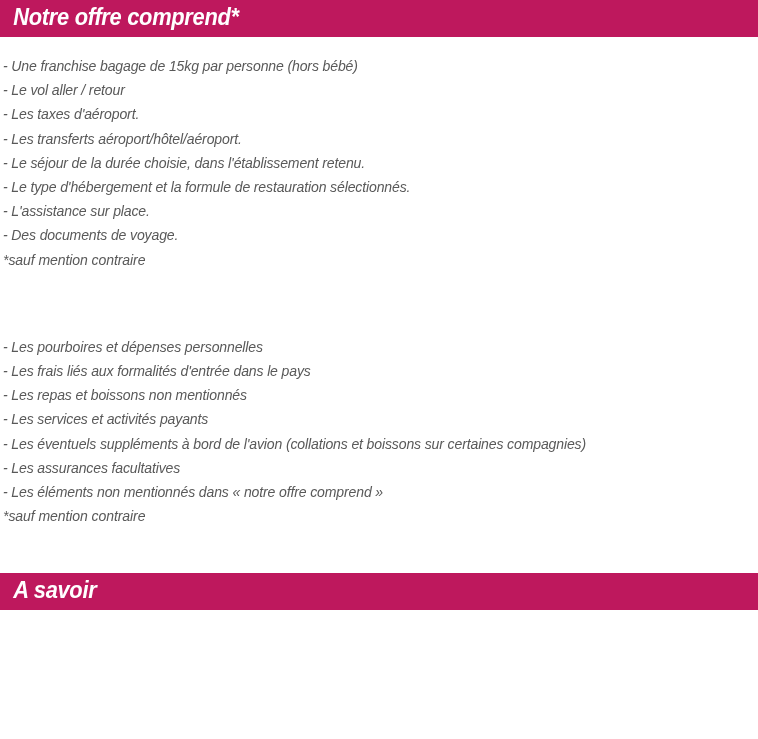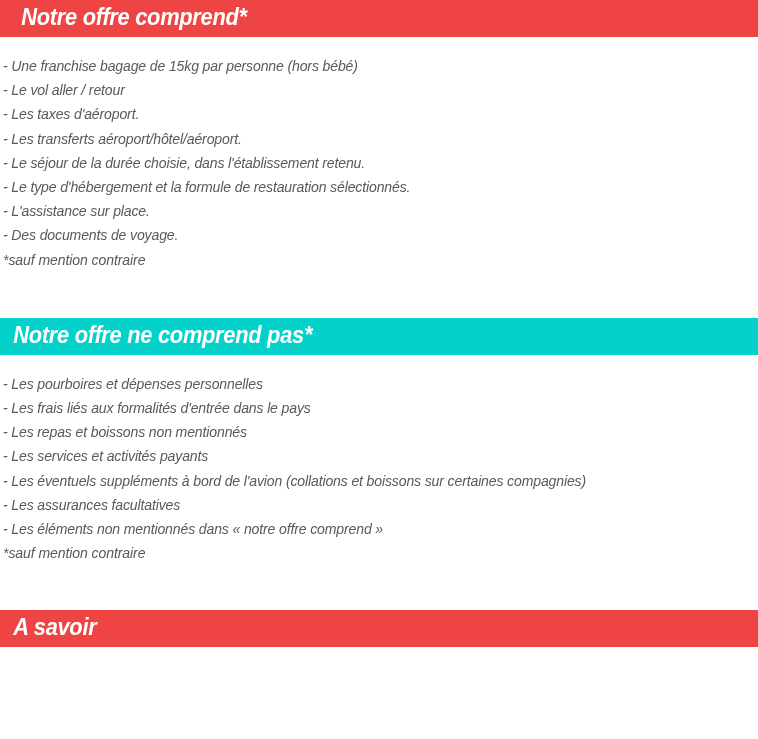--- a/index.html
+++ b/index.html
@@ -69,53 +69,50 @@
   }
   .spacer-2 { height: 46px; }
   .spacer-3 { height: 45px; }
   .gap-top-body { height: 17px; }
 </style>
 </head>
 <body style="background: rgb(255, 255, 255);">
 
 <div class="page">
 
-  <div class="section-bar" style="background:#ef4444;padding-left:8px;">
+  <div class="section-bar" style="background:#be185d;">
     <h2 style="color: rgb(255, 255, 255);">Notre offre comprend*</h2>
   </div>
   <div class="gap-top-body"></div>
   <div class="section-body">
     <div class="line" style="color: rgb(89, 89, 89);">- Une franchise bagage de 15kg par personne (hors bébé)</div>
     <div class="line" style="color: rgb(89, 89, 89);">- Le vol aller / retour</div>
     <div class="line" style="color: rgb(89, 89, 89);">- Les taxes d'aéroport.</div>
     <div class="line" style="color: rgb(89, 89, 89);">- Les transferts aéroport/hôtel/aéroport.</div>
     <div class="line" style="color: rgb(89, 89, 89);">- Le séjour de la durée choisie, dans l'établissement retenu.</div>
     <div class="line" style="color: rgb(89, 89, 89);">- Le type d'hébergement et la formule de restauration sélectionnés.</div>
     <div class="line" style="color: rgb(89, 89, 89);">- L'assistance sur place.</div>
     <div class="line" style="color: rgb(89, 89, 89);">- Des documents de voyage.</div>
     <div class="line note" style="color: rgb(89, 89, 89);">*sauf mention contraire</div>
   </div>
 
   <div class="spacer-2"></div>
 
-  <div class="section-bar" style="background:#03d2ca;">
-    <h2 style="color: rgb(255, 255, 255);">Notre offre ne comprend pas*</h2>
-  </div>
   <div class="gap-top-body"></div>
   <div class="section-body">
     <div class="line" style="color: rgb(89, 89, 89);">- Les pourboires et dépenses personnelles</div>
     <div class="line" style="color: rgb(89, 89, 89);">- Les frais liés aux formalités d'entrée dans le pays</div>
     <div class="line" style="color: rgb(89, 89, 89);">- Les repas et boissons non mentionnés</div>
     <div class="line" style="color: rgb(89, 89, 89);">- Les services et activités payants</div>
     <div class="line" style="color: rgb(89, 89, 89);">- Les éventuels suppléments à bord de l'avion (collations et boissons sur certaines compagnies)</div>
     <div class="line" style="color: rgb(89, 89, 89);">- Les assurances facultatives</div>
     <div class="line" style="color: rgb(89, 89, 89);">- Les éléments non mentionnés dans « notre offre comprend »</div>
     <div class="line note" style="color: rgb(89, 89, 89);">*sauf mention contraire</div>
   </div>
 
   <div class="spacer-3"></div>
 
-  <div class="section-bar" style="background:#ef4444;">
+  <div class="section-bar" style="background:#be185d;">
     <h2 style="color: rgb(255, 255, 255);">A savoir</h2>
   </div>
   <div class="gap-top-body"></div>
 
 </div>
 
 </body></html>

